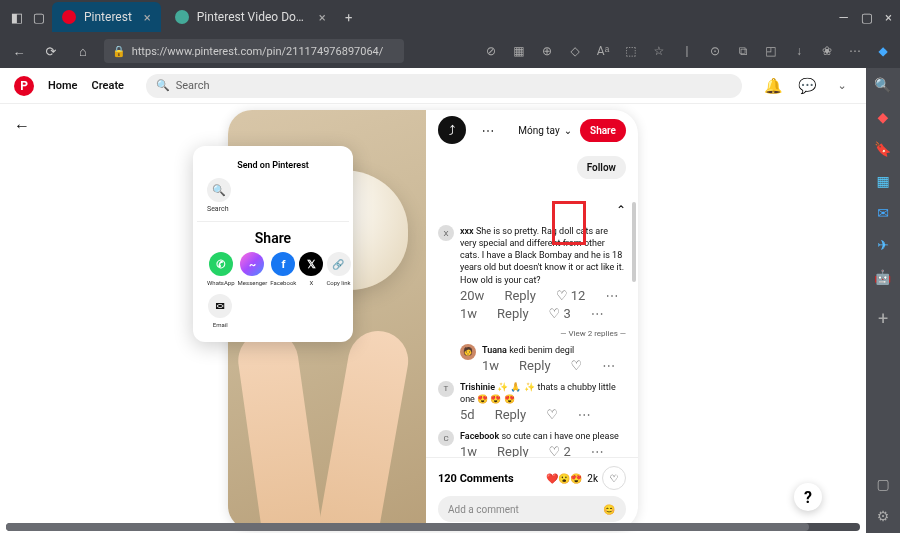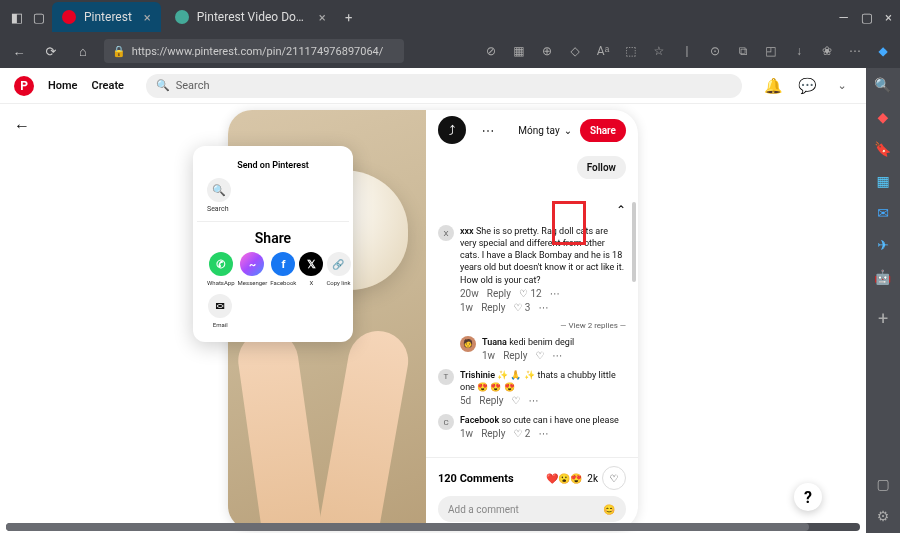--- a/index.html
+++ b/index.html
@@ -46,21 +46,21 @@
 .follow-row{display:flex;justify-content:flex-end;padding:0 12px;margin-top:6px}
 .follow-btn{background:#efefef;color:#111;font-size:10px;font-weight:600;padding:6px 10px;border-radius:14px;cursor:pointer}
 .collapse-row{display:flex;justify-content:flex-end;padding:0 12px;margin-top:24px}
 .collapse-btn{font-size:12px;cursor:pointer}
 .comments-area{flex:1;overflow:hidden;padding:8px 12px 0;font-size:9px;color:#111}
 .comment{display:flex;gap:6px;margin-bottom:8px}
 .avatar{width:16px;height:16px;border-radius:50%;background:#ddd;flex-shrink:0;display:flex;align-items:center;justify-content:center;font-size:8px;color:#666}
 .c-body{flex:1}
 .c-text{line-height:1.35}
 .c-user{font-weight:600}
-.c-meta{color:#5f5f5f;font-size:10px;margin-top:2px;display:flex;gap:8px;align-items:center}
+.c-meta{color:#5f5f5f;font-size:13px;margin-top:2px;display:flex;gap:20px;align-items:center}
 .view-replies{text-align:right;color:#5f5f5f;font-size:8px;margin:4px 0 6px}
 .nested{margin-left:22px}
 .comments-footer{border-top:1px solid #eee;padding:8px 12px;display:flex;flex-direction:column;gap:6px}
 .cf-top{display:flex;align-items:center;justify-content:space-between}
 .cf-title{font-size:11px;font-weight:700}
 .reactions{display:flex;align-items:center;gap:4px;font-size:10px}
 .react-btn{width:24px;height:24px;border-radius:50%;border:1px solid #ddd;display:flex;align-items:center;justify-content:center;cursor:pointer}
 .add-comment{height:26px;background:#efefef;border-radius:13px;display:flex;align-items:center;padding:8px 10px;color:#888;font-size:10px;justify-content:space-between}
 .share-pop{position:absolute;top:42px;left:193px;width:160px;background:#fff;border-radius:12px;box-shadow:0 4px 20px rgba(0,0,0,0.2);padding:14px;z-index:10}
 .sp-title{text-align:center;font-size:9px;font-weight:600;margin-bottom:8px}

